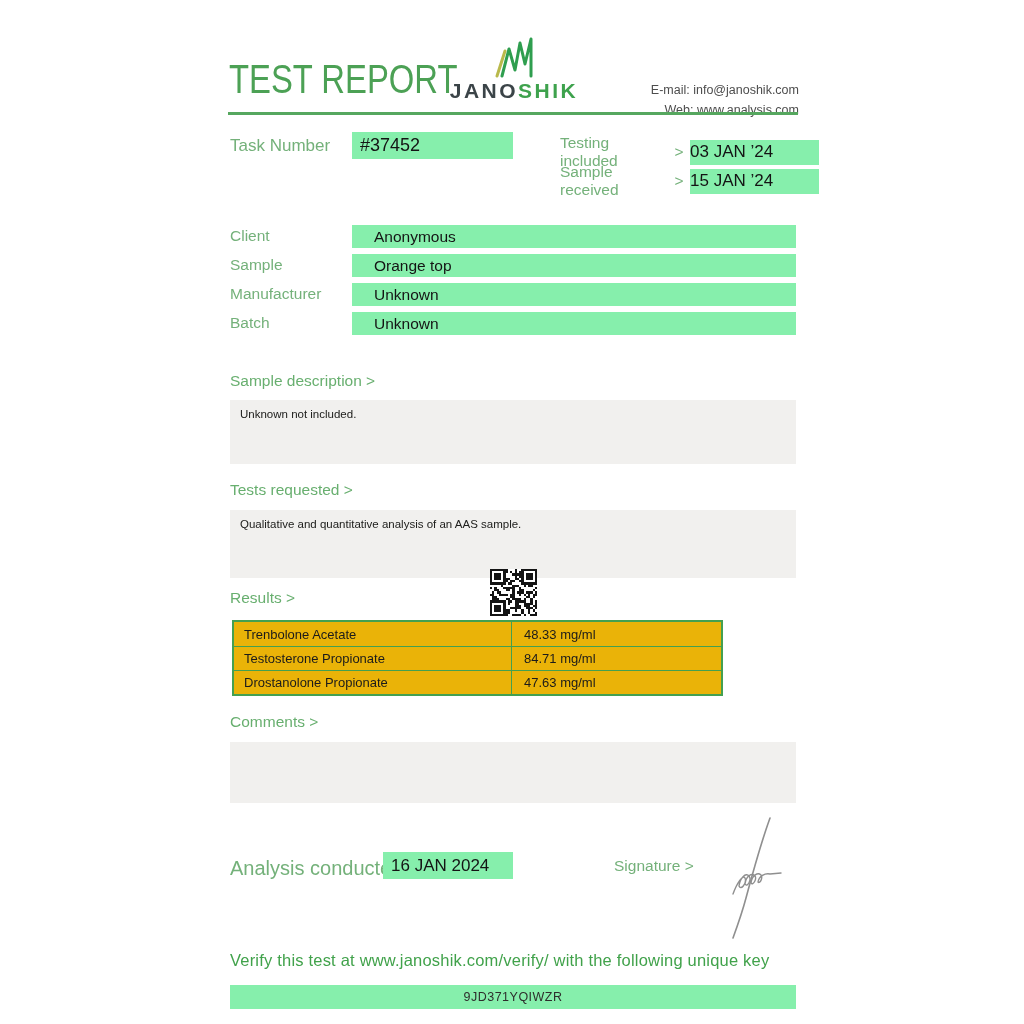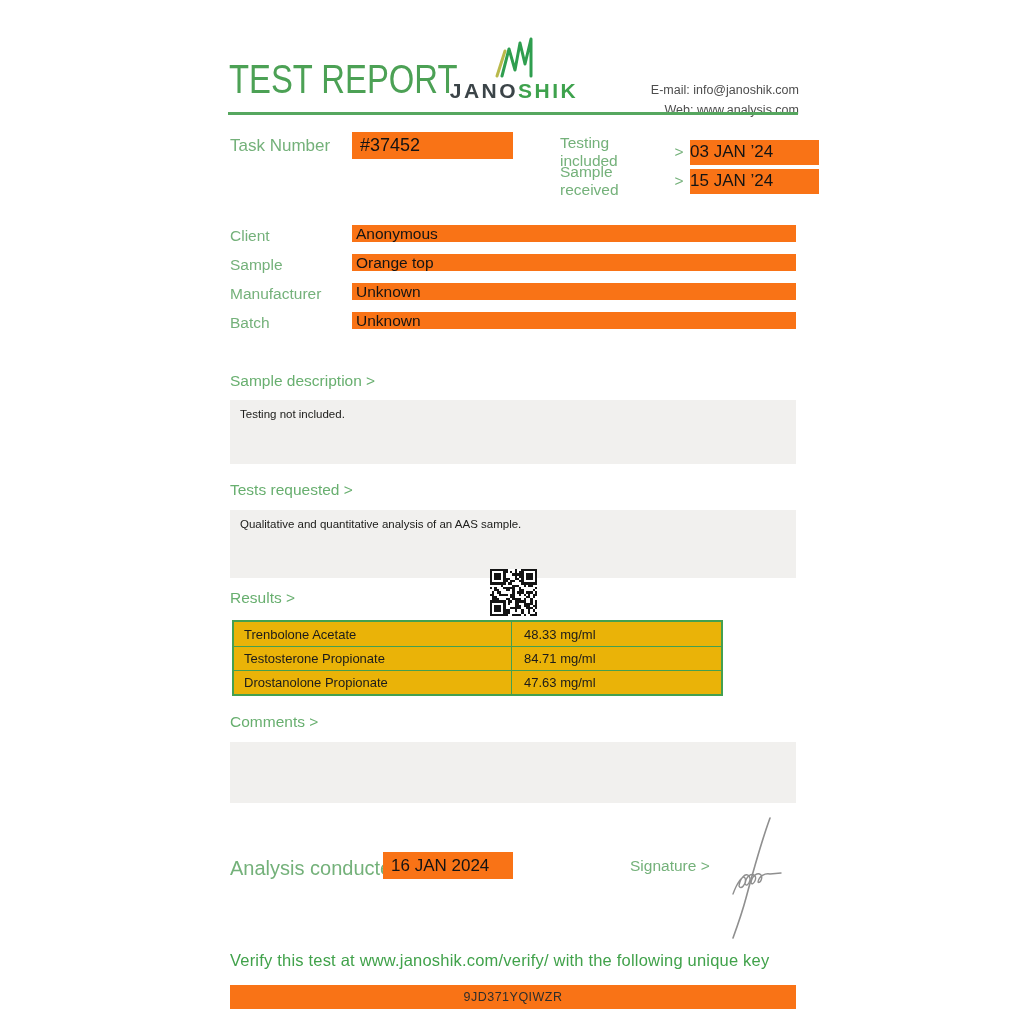--- a/index.html
+++ b/index.html
@@ -23,21 +23,21 @@
   .contact {
     position:absolute; right:225px; top:80px; text-align:right;
     font-size:12.5px; color:#4d4d4d; line-height:1.6;
   }
   .header-rule {
     position:absolute; left:228px; top:112px; width:570px; height:3px;
     background:#56a75f; border:0;
   }
   
   .glabel { color:#74b17a; font-size:15.5px; white-space:nowrap; }
-  .gbox { background:#f97316; }
+  .gbox { background:#86efac; }
   .section-heading { position:absolute; left:230px; color:#68af6f; font-size:15.5px; }
   .text-box {
     position:absolute; left:230px; width:566px; background:#f1f0ee;
     font-size:11.5px; color:#20201e; padding:7px 10px; line-height:1.35;
   }
   
   .task-label { position:absolute; left:230px; top:136px; font-size:17px; color:#74b17a; }
   .task-box {
     position:absolute; left:352px; top:132px; width:161px; height:27px;
     display:flex; align-items:center; padding-left:8px;
@@ -47,22 +47,22 @@
   .date-row .dlabel { width:108px; text-align:left; font-size:15.5px; color:#74b17a; }
   .date-row .darrow { width:22px; text-align:center; font-size:15.5px; color:#74b17a; }
   .date-row .dbox {
     width:129px; height:25px; display:flex; align-items:center; padding-left:0;
     font-size:17px; font-weight:500; color:#141414;
   }
   
   .info-row { position:absolute; left:230px; width:566px; height:23px; }
   .info-row .ilabel { position:absolute; left:0; top:2px; }
   .info-row .ibox {
-    position:absolute; left:122px; top:0; width:444px; height:17px;
-    display:flex; align-items:center; padding-left:4px;
+    position:absolute; left:122px; top:0; width:444px; height:23px;
+    display:flex; align-items:center; padding-left:22px;
     font-size:15.5px; color:#141414;
   }
   
   .results-table {
     position:absolute; left:232px; top:620px; width:491px;
     border:2px solid #44a050; background:#eab308;
   }
   .rt-row { display:flex; height:24px; border-top:1px solid #44a050; }
   .rt-row:first-child { border-top:0; }
   .rt-analyte {
@@ -73,21 +73,21 @@
   .rt-amount { flex:1; display:flex; align-items:center; padding-left:12px; font-size:13px; color:#1b1b1b; }
   
   .qr { position:absolute; left:490px; top:569px; width:47px; height:47px; }
   
   .analysis-label { position:absolute; left:230px; top:857px; font-size:20px; color:#74b17a; }
   .analysis-box {
     position:absolute; left:383px; top:852px; width:130px; height:27px;
     display:flex; align-items:center; padding-left:8px;
     font-size:17px; font-weight:500; color:#141414;
   }
-  .signature-label { position:absolute; left:630px; top:857px; font-size:15.5px; color:#74b17a; }
+  .signature-label { position:absolute; left:614px; top:857px; font-size:15.5px; color:#74b17a; }
   .signature { position:absolute; left:712px; top:812px; }
   .verify-text {
     position:absolute; left:230px; top:951px; width:568px;
     font-size:16.5px; color:#41a24b; white-space:nowrap; letter-spacing:0.2px;
   }
   .key-box {
     position:absolute; left:230px; top:985px; width:566px; height:24px;
     display:flex; align-items:center; justify-content:center;
     font-size:12.5px; color:#2e2e2c; letter-spacing:0.5px;
   }
@@ -141,21 +141,21 @@
   <div class="info-row" style="top:283px;">
     <span class="ilabel glabel">Manufacturer</span>
     <span class="ibox gbox">Unknown</span>
   </div>
   <div class="info-row" style="top:312px;">
     <span class="ilabel glabel">Batch</span>
     <span class="ibox gbox">Unknown</span>
   </div>
 
   <div class="section-heading" style="top:372px;">Sample description &gt;</div>
-  <div class="text-box" style="top:400px; height:64px;">Testing not included.</div>
+  <div class="text-box" style="top:400px; height:64px;">Unknown not included.</div>
 
   <div class="section-heading" style="top:481px;">Tests requested &gt;</div>
   <div class="text-box" style="top:510px; height:68px;">Qualitative and quantitative analysis of an AAS sample.</div>
 
   <div class="section-heading" style="top:589px;">Results &gt;</div>
   <svg class="qr" viewBox="0 0 21 21" shape-rendering="crispEdges">
       <rect x="0" y="0" width="21" height="21" fill="#ffffff"></rect>
       <rect x="0" y="0" width="1" height="1" fill="#141414"></rect>
       <rect x="1" y="0" width="1" height="1" fill="#141414"></rect>
       <rect x="2" y="0" width="1" height="1" fill="#141414"></rect>

